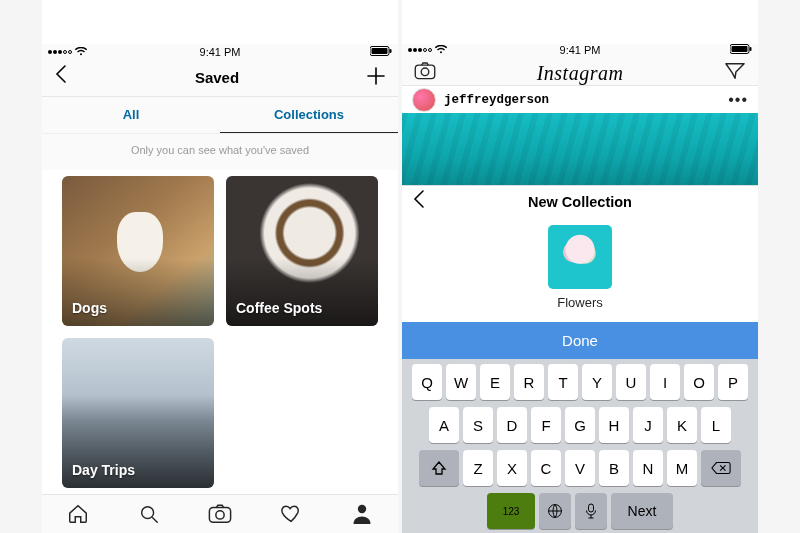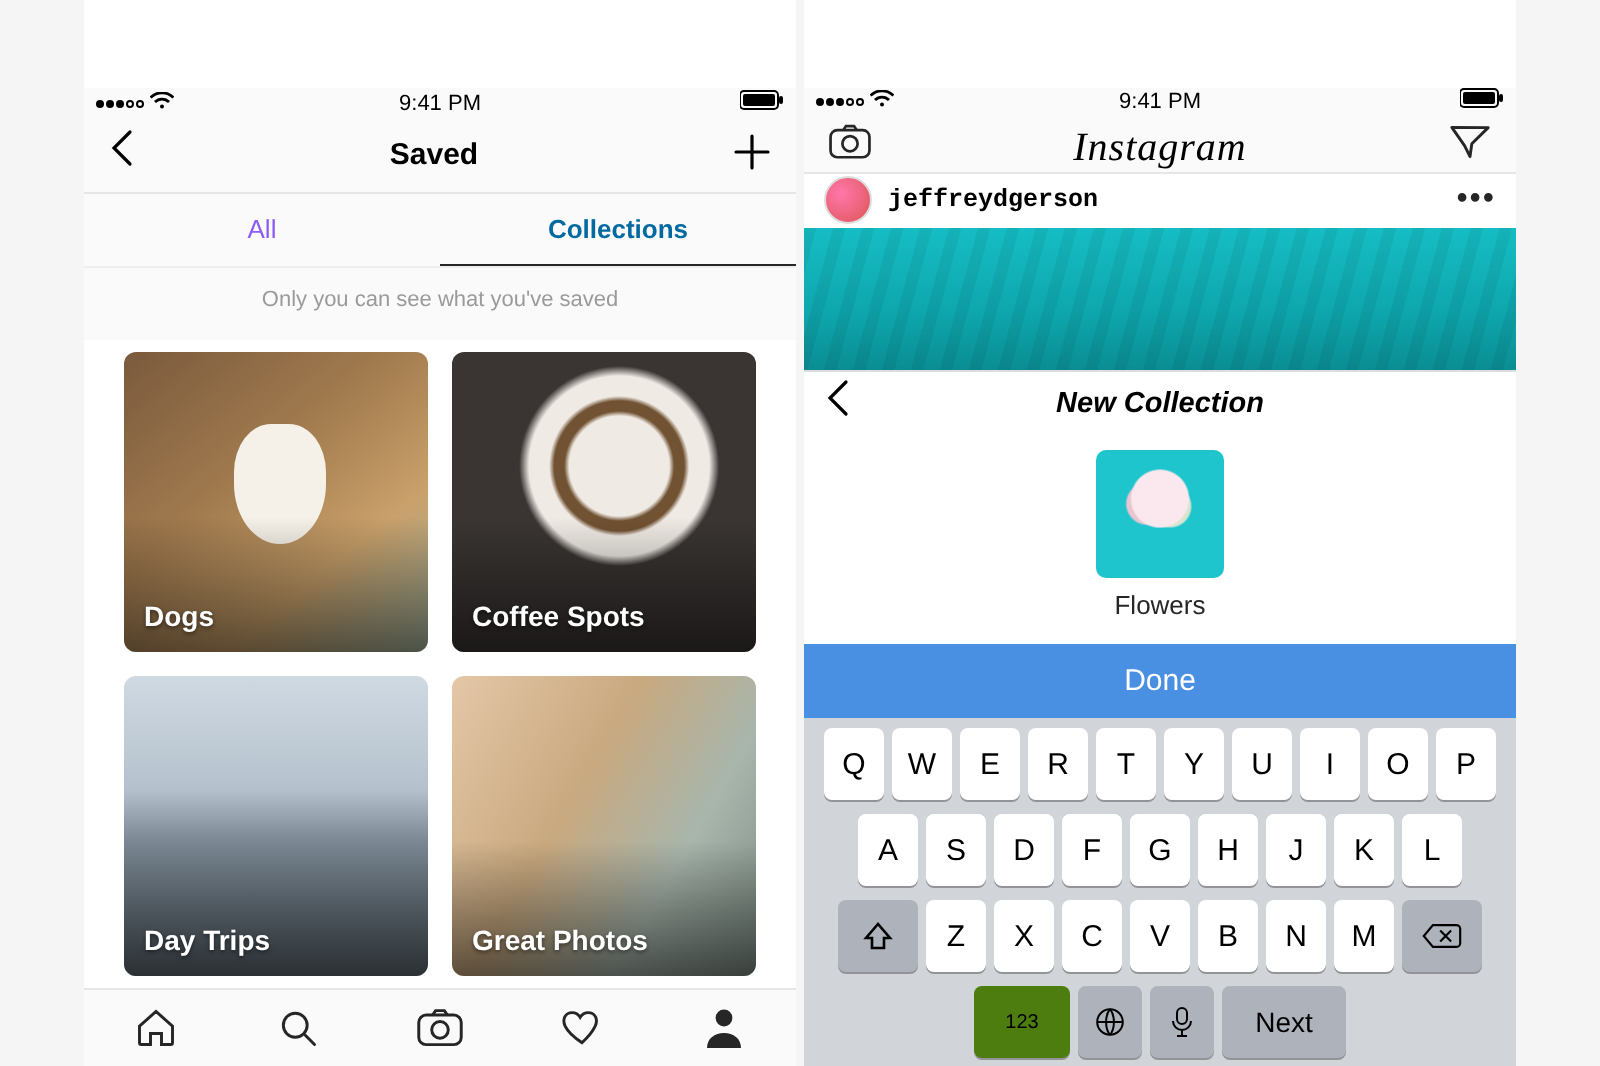--- a/index.html
+++ b/index.html
@@ -61,22 +61,22 @@
   .tabs {
     display: flex;
     background: #fafafa;
     border-bottom: 1px solid #eee;
   }
   .tab {
     flex: 1;
     text-align: center;
     padding: 10px 0;
     font-size: 13px;
-    color: #8b5cf6;
-    font-weight: 400;
+    color: #0369a1;
+    font-weight: 700;
   }
   .tab.active {
     color: #0369a1;
     border-bottom: 1.5px solid #262626;
     font-weight: 600;
   }
   .privacy {
     text-align: center;
     font-size: 11px;
     color: #9a9a9a;
@@ -167,21 +167,20 @@
   }
   
   .sheet-head {
     height: 42px;
     display: flex;
     align-items: center;
     justify-content: center;
     position: relative;
     border-top: 1px solid #ddd;
     background: #fff;
-    font-style: italic;
   }
   .sheet-head .back {
     position: absolute; left: 10px; font-size: 22px; font-weight: 300;
   }
   .sheet-title { font-weight: 600; font-size: 14.5px; }
   .sheet-body {
     background: #fff;
     display: flex;
     flex-direction: column;
     align-items: center;
@@ -289,24 +288,20 @@
       <div class="shade"></div>
         <span>Dogs</span>
     </div>
     <div class="tile tile-coffee">
       <div class="shade"></div>
         <span>Coffee Spots</span>
     </div>
     <div class="tile tile-day">
       <div class="shade"></div>
         <span>Day Trips</span>
-    </div>
-    <div class="tile tile-photos">
-      <div class="shade"></div>
-        <span>Great Photos</span>
     </div>
   </div>
 
   <div class="tabbar">
     <div class="slot">
       <svg width="22" height="22" viewBox="0 0 24 24">
           <path d="M3 11 12 3l9 8v9a1 1 0 01-1 1h-5v-6H9v6H4a1 1 0 01-1-1z" fill="none" stroke="#262626" stroke-width="1.6"></path>
         </svg>
     </div>
     <div class="slot">

